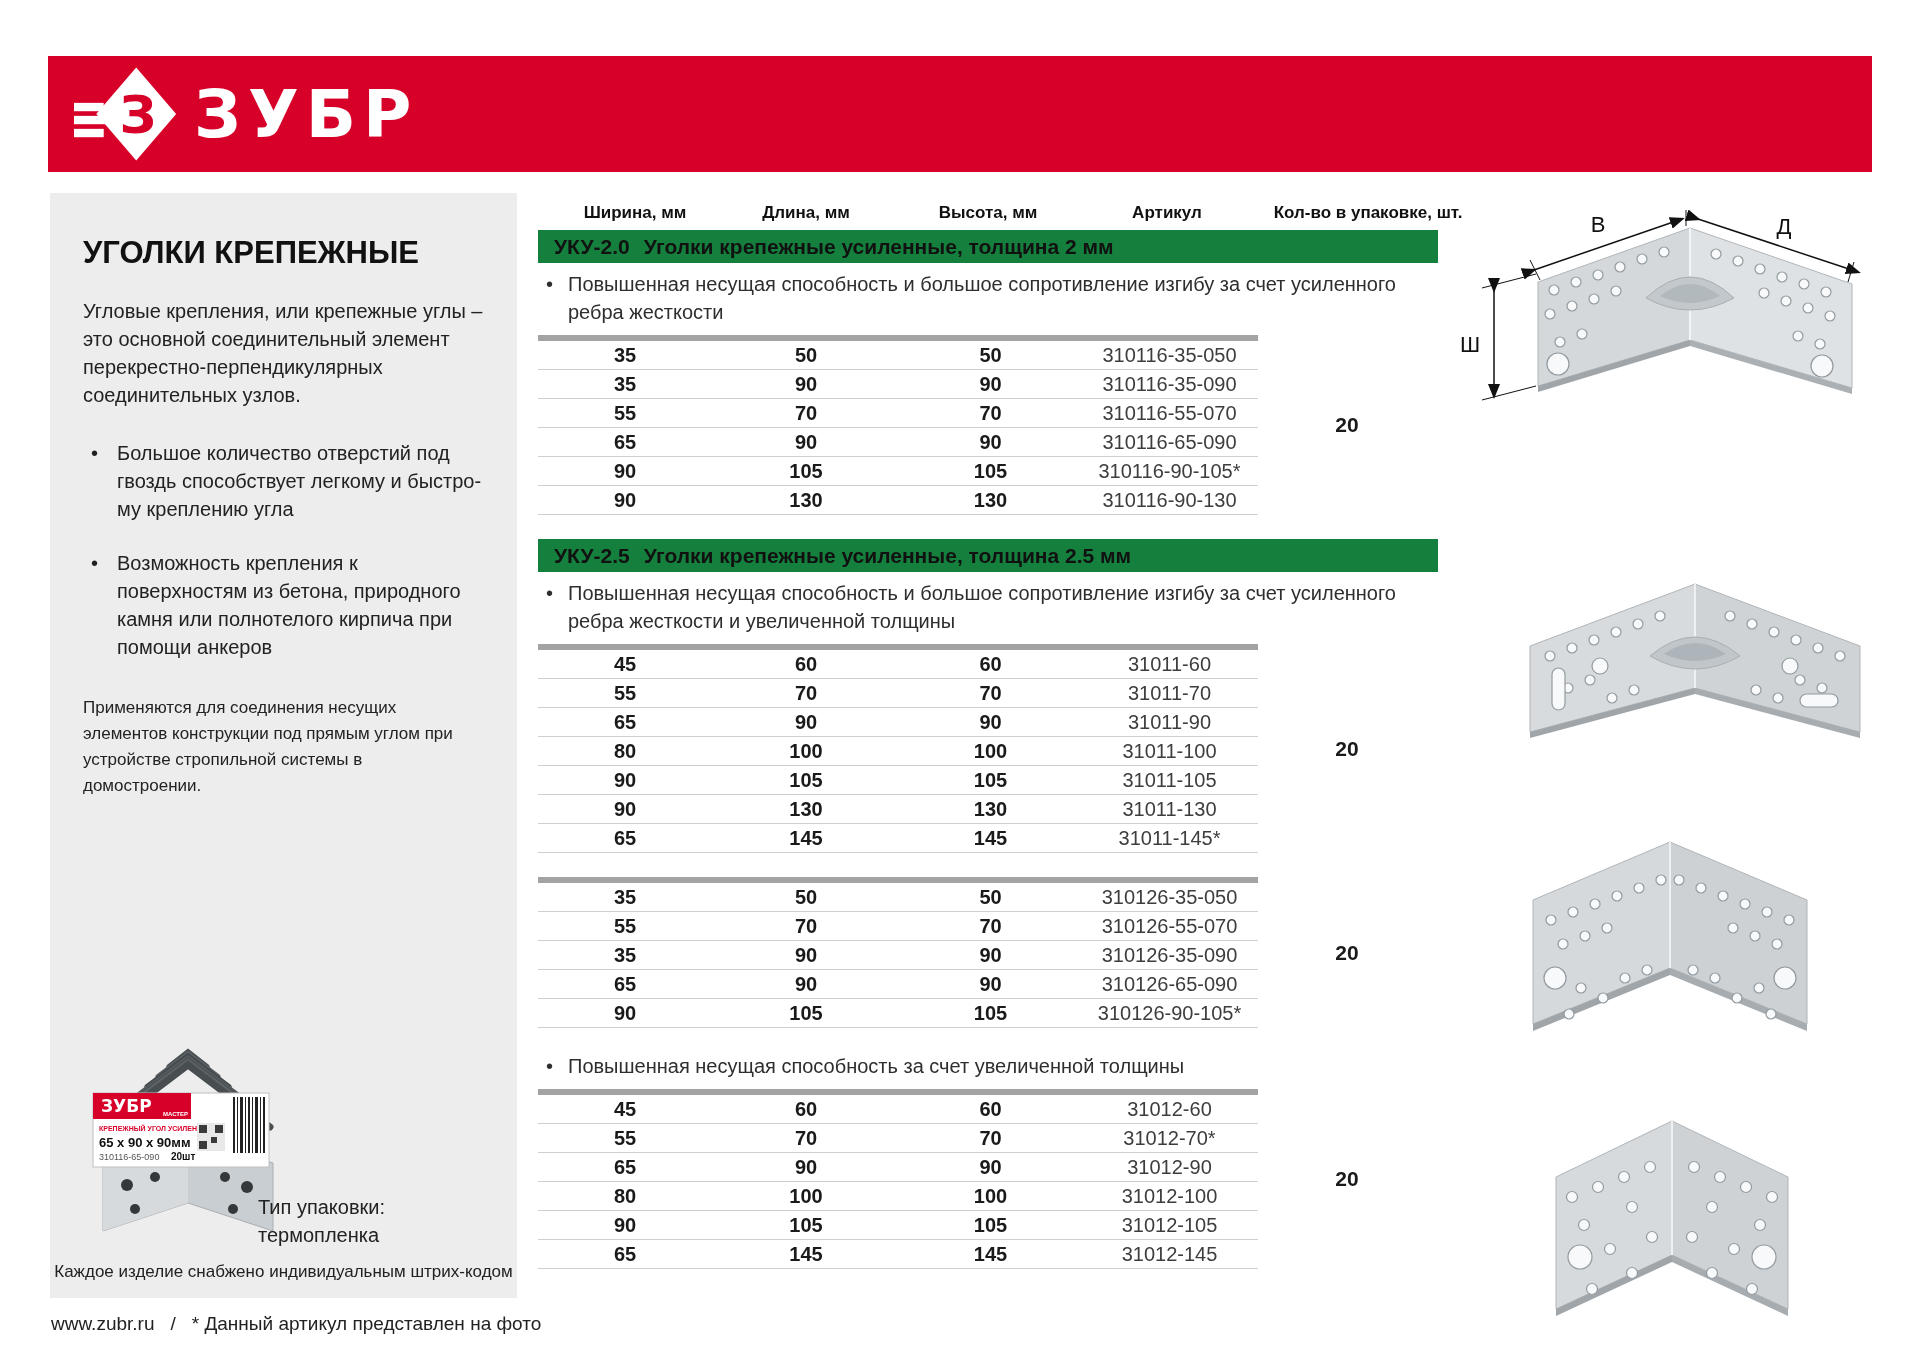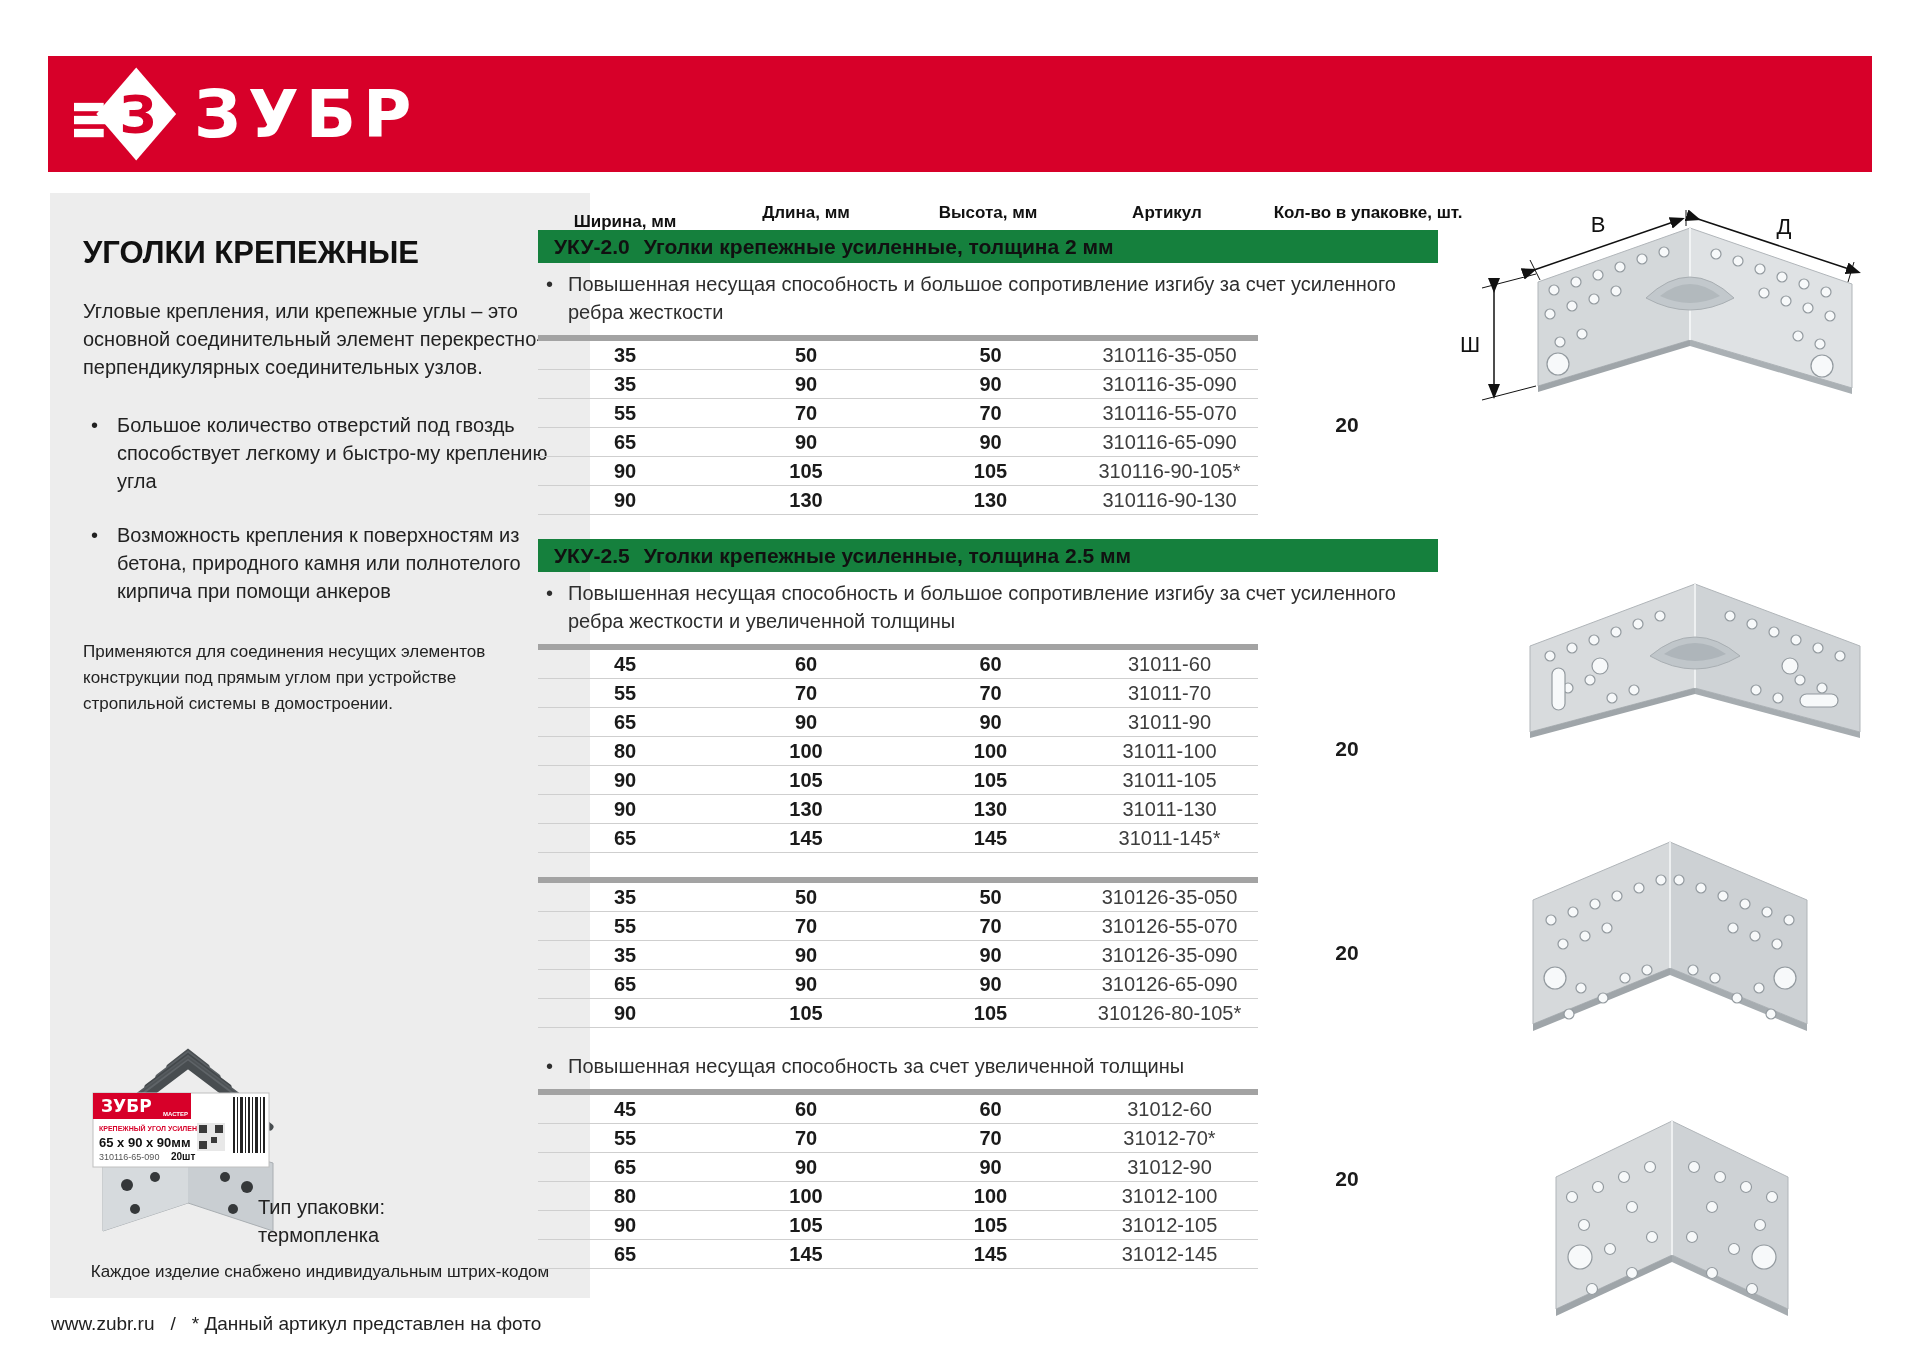--- a/index.html
+++ b/index.html
@@ -7,21 +7,21 @@
         font-family:"Liberation Sans",sans-serif;color:#1a1a1a;}
 
   
   .red-band{position:absolute;left:48px;top:56px;width:1824px;height:116px;background:#d70029;
             display:flex;align-items:center;padding-left:26px;box-sizing:border-box;}
   .logo{display:flex;align-items:center;gap:16px;}
   .logo-text{color:#ffffff;font-weight:bold;font-size:66px;letter-spacing:7px;
              font-family:"DejaVu Sans","Liberation Sans",sans-serif;}
 
   
-  .sidebar{position:absolute;left:50px;top:193px;width:540px;height:1105px;background:#ededed;
+  .sidebar{position:absolute;left:50px;top:193px;width:467px;height:1105px;background:#ededed;
            box-sizing:border-box;padding:42px 33px;}
   .sb-title{font-size:31px;font-weight:bold;margin:0 0 26px 0;color:#111;}
   .sb-intro{font-size:20px;line-height:28px;margin:0 0 30px 0;color:#222;}
   .sb-bullets{list-style:none;margin:0 0 34px 0;padding:0 0 0 8px;}
   .sb-bullets li{display:flex;font-size:20px;line-height:28px;margin-bottom:26px;color:#222;}
   .sb-bullets .dot{width:26px;flex:none;}
   .sb-app{font-size:17px;line-height:26px;color:#222;margin:0;}
   .package-svg{position:absolute;left:25px;top:852px;}
   .pack-type{position:absolute;left:208px;top:1000px;font-size:20px;line-height:28px;color:#222;}
   .sb-barcode-note{position:absolute;left:0;bottom:16px;width:100%;text-align:center;
@@ -145,21 +145,21 @@
     <div class="pack-type">
       <div>Тип упаковки:</div>
       <div>термопленка</div>
     </div>
 
     <div class="sb-barcode-note">Каждое изделие снабжено индивидуальным штрих-кодом</div>
   </aside>
 
   <main class="table-main">
     <div class="colheads" id="colheads">
-        <span style="left: 87px; margin-top: 9px;">Ширина, мм</span>
+        <span style="left: 97px;">Ширина, мм</span>
         <span style="left: 268px;">Длина, мм</span>
         <span style="left: 450px;">Высота, мм</span>
         <span style="left: 629px; text-align: right;">Артикул</span>
         <span style="left: 809px; padding-left: 42px;">Кол-во в упаковке, шт.</span>
       </div>
     <div id="sections">
         <section class="tsec">
           <div class="band"><span class="code">УКУ-2.0</span><span>Уголки крепежные усиленные, толщина 2 мм</span></div>
           <div class="desc">
             <span class="dot">•</span>
@@ -285,21 +285,21 @@
               <div class="trow">
                 <span class="c c1">65</span>
                 <span class="c c2">90</span>
                 <span class="c c3">90</span>
                 <span class="c c4">310126-65-090</span>
               </div>
               <div class="trow">
                 <span class="c c1">90</span>
                 <span class="c c2">105</span>
                 <span class="c c3">105</span>
-                <span class="c c4">310126-80-105*</span>
+                <span class="c c4">310126-90-105*</span>
               </div>
             </div>
             <div class="qty">20</div>
           </div>
         </section>
         <section class="tsec">
           <div class="desc">
             <span class="dot">•</span>
             <span class="dtext">Повышенная несущая способность за счет увеличенной толщины</span>
           </div>

